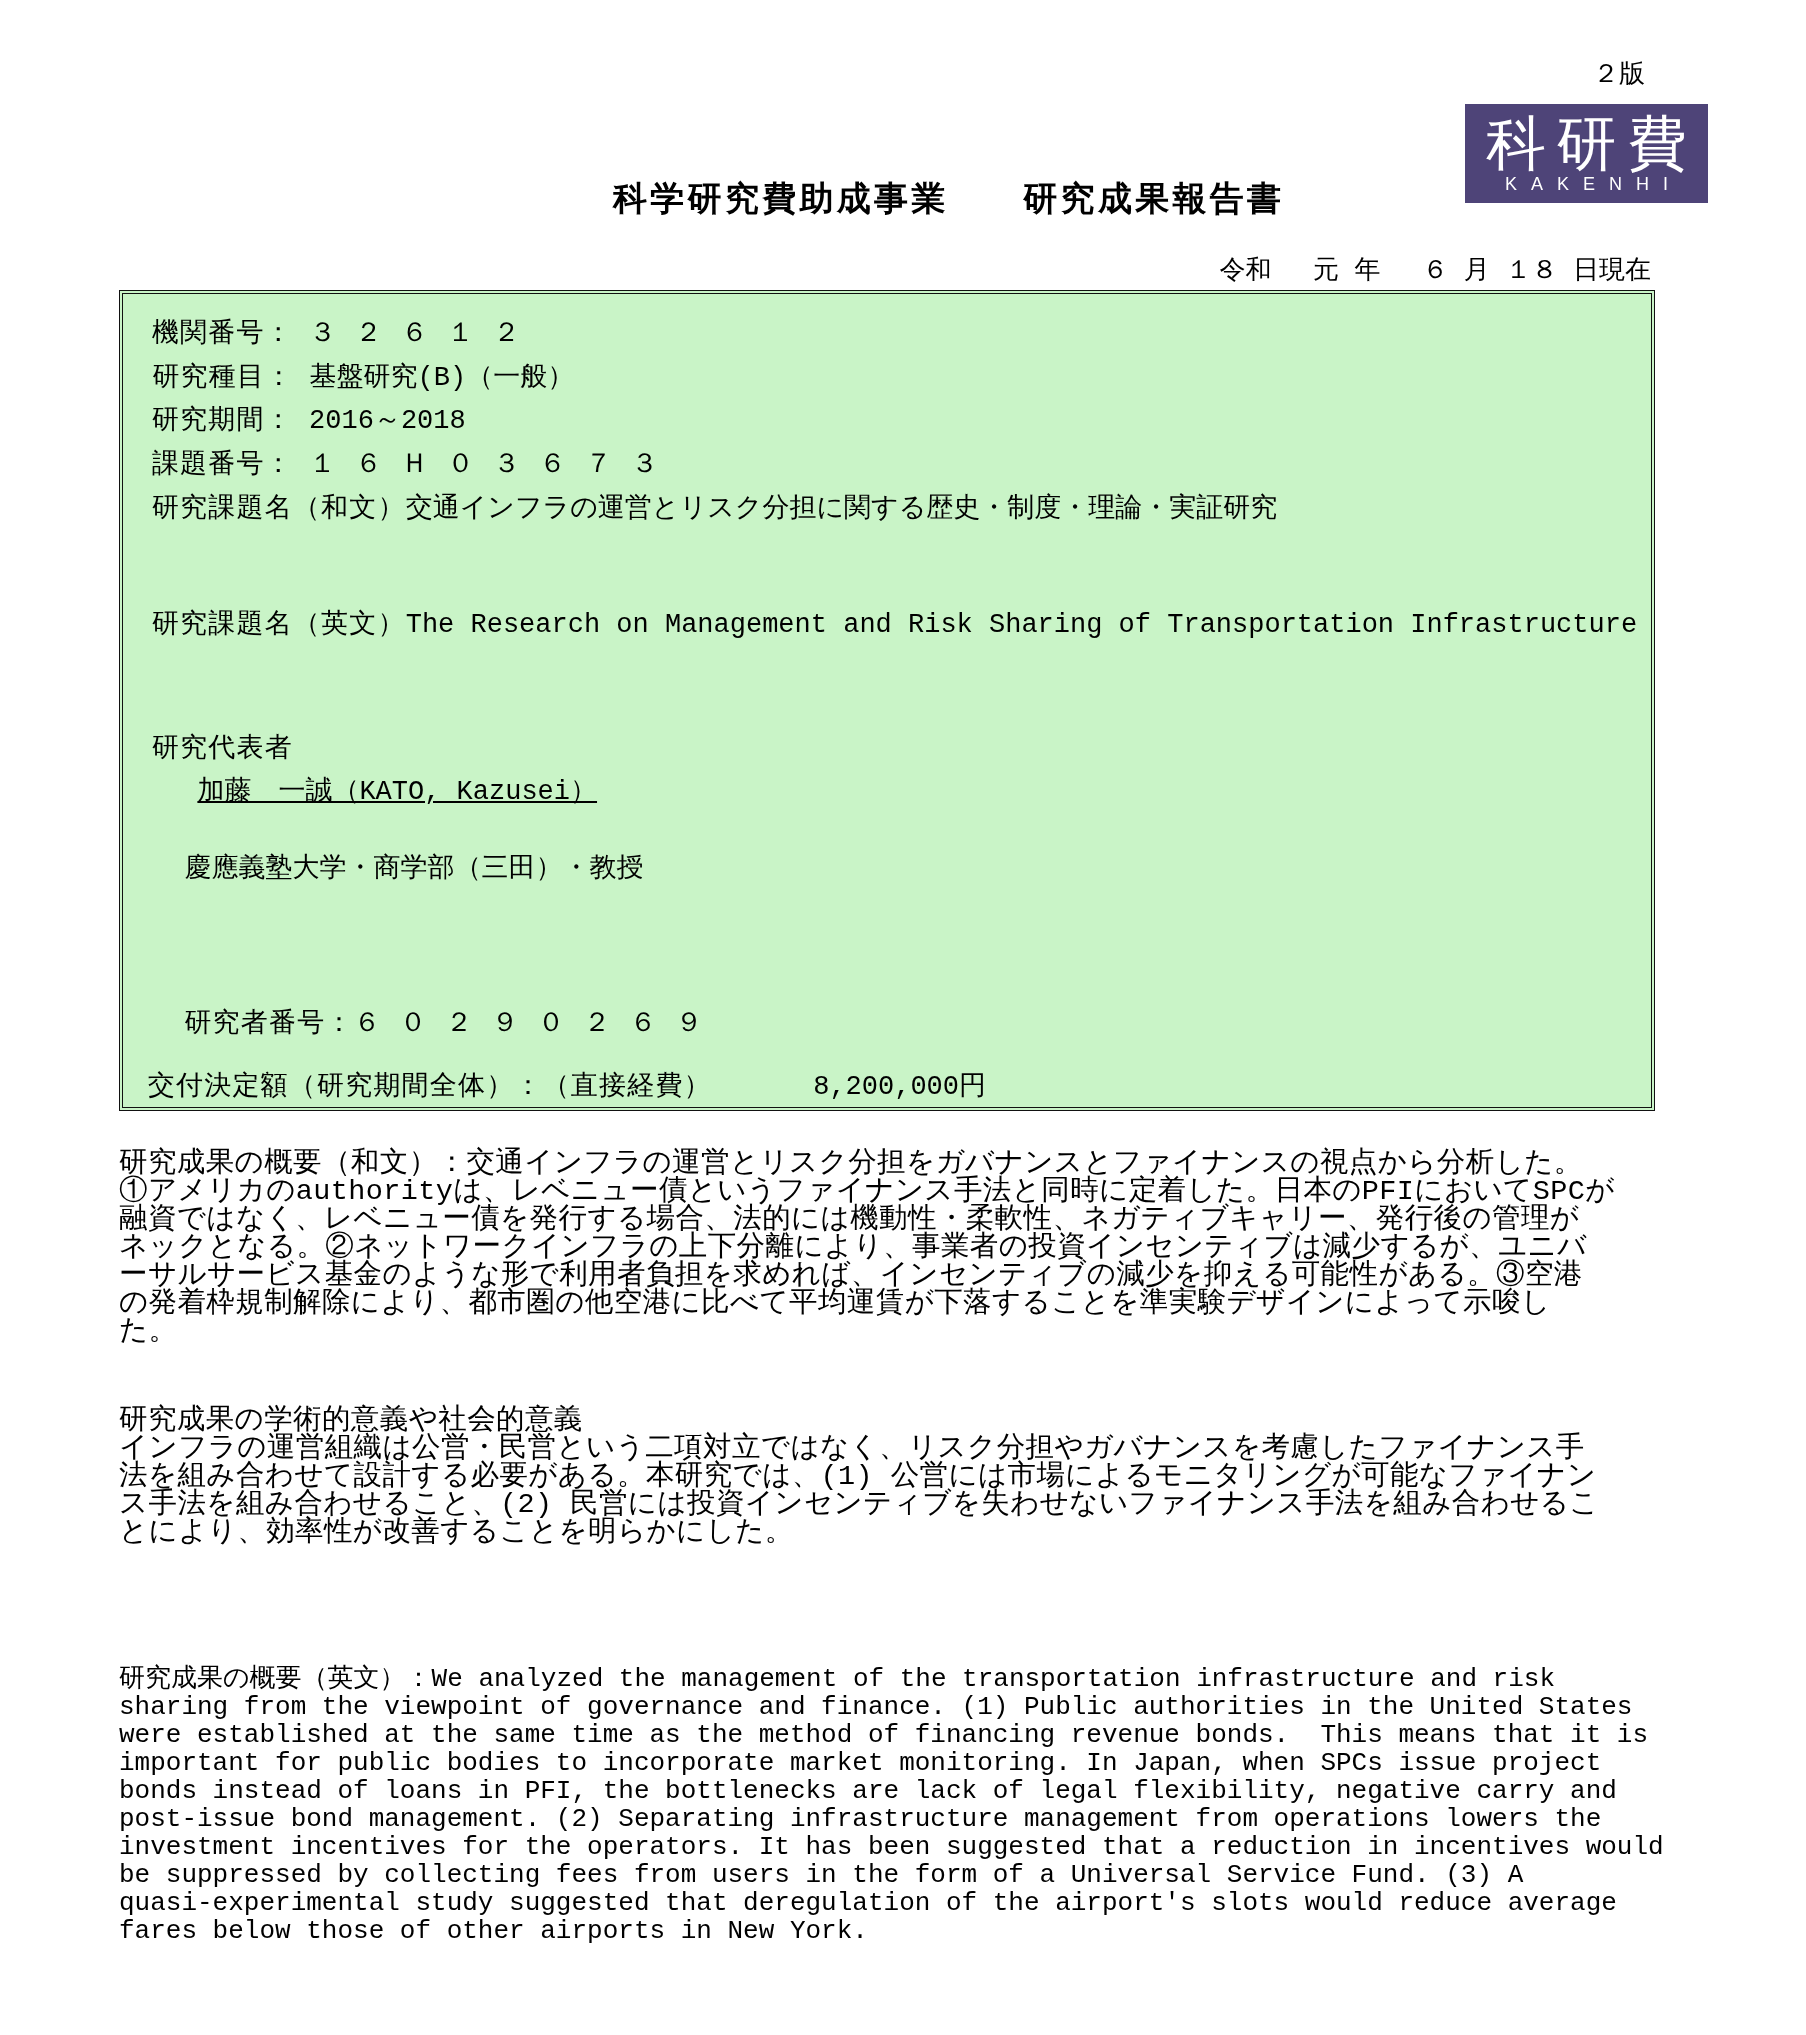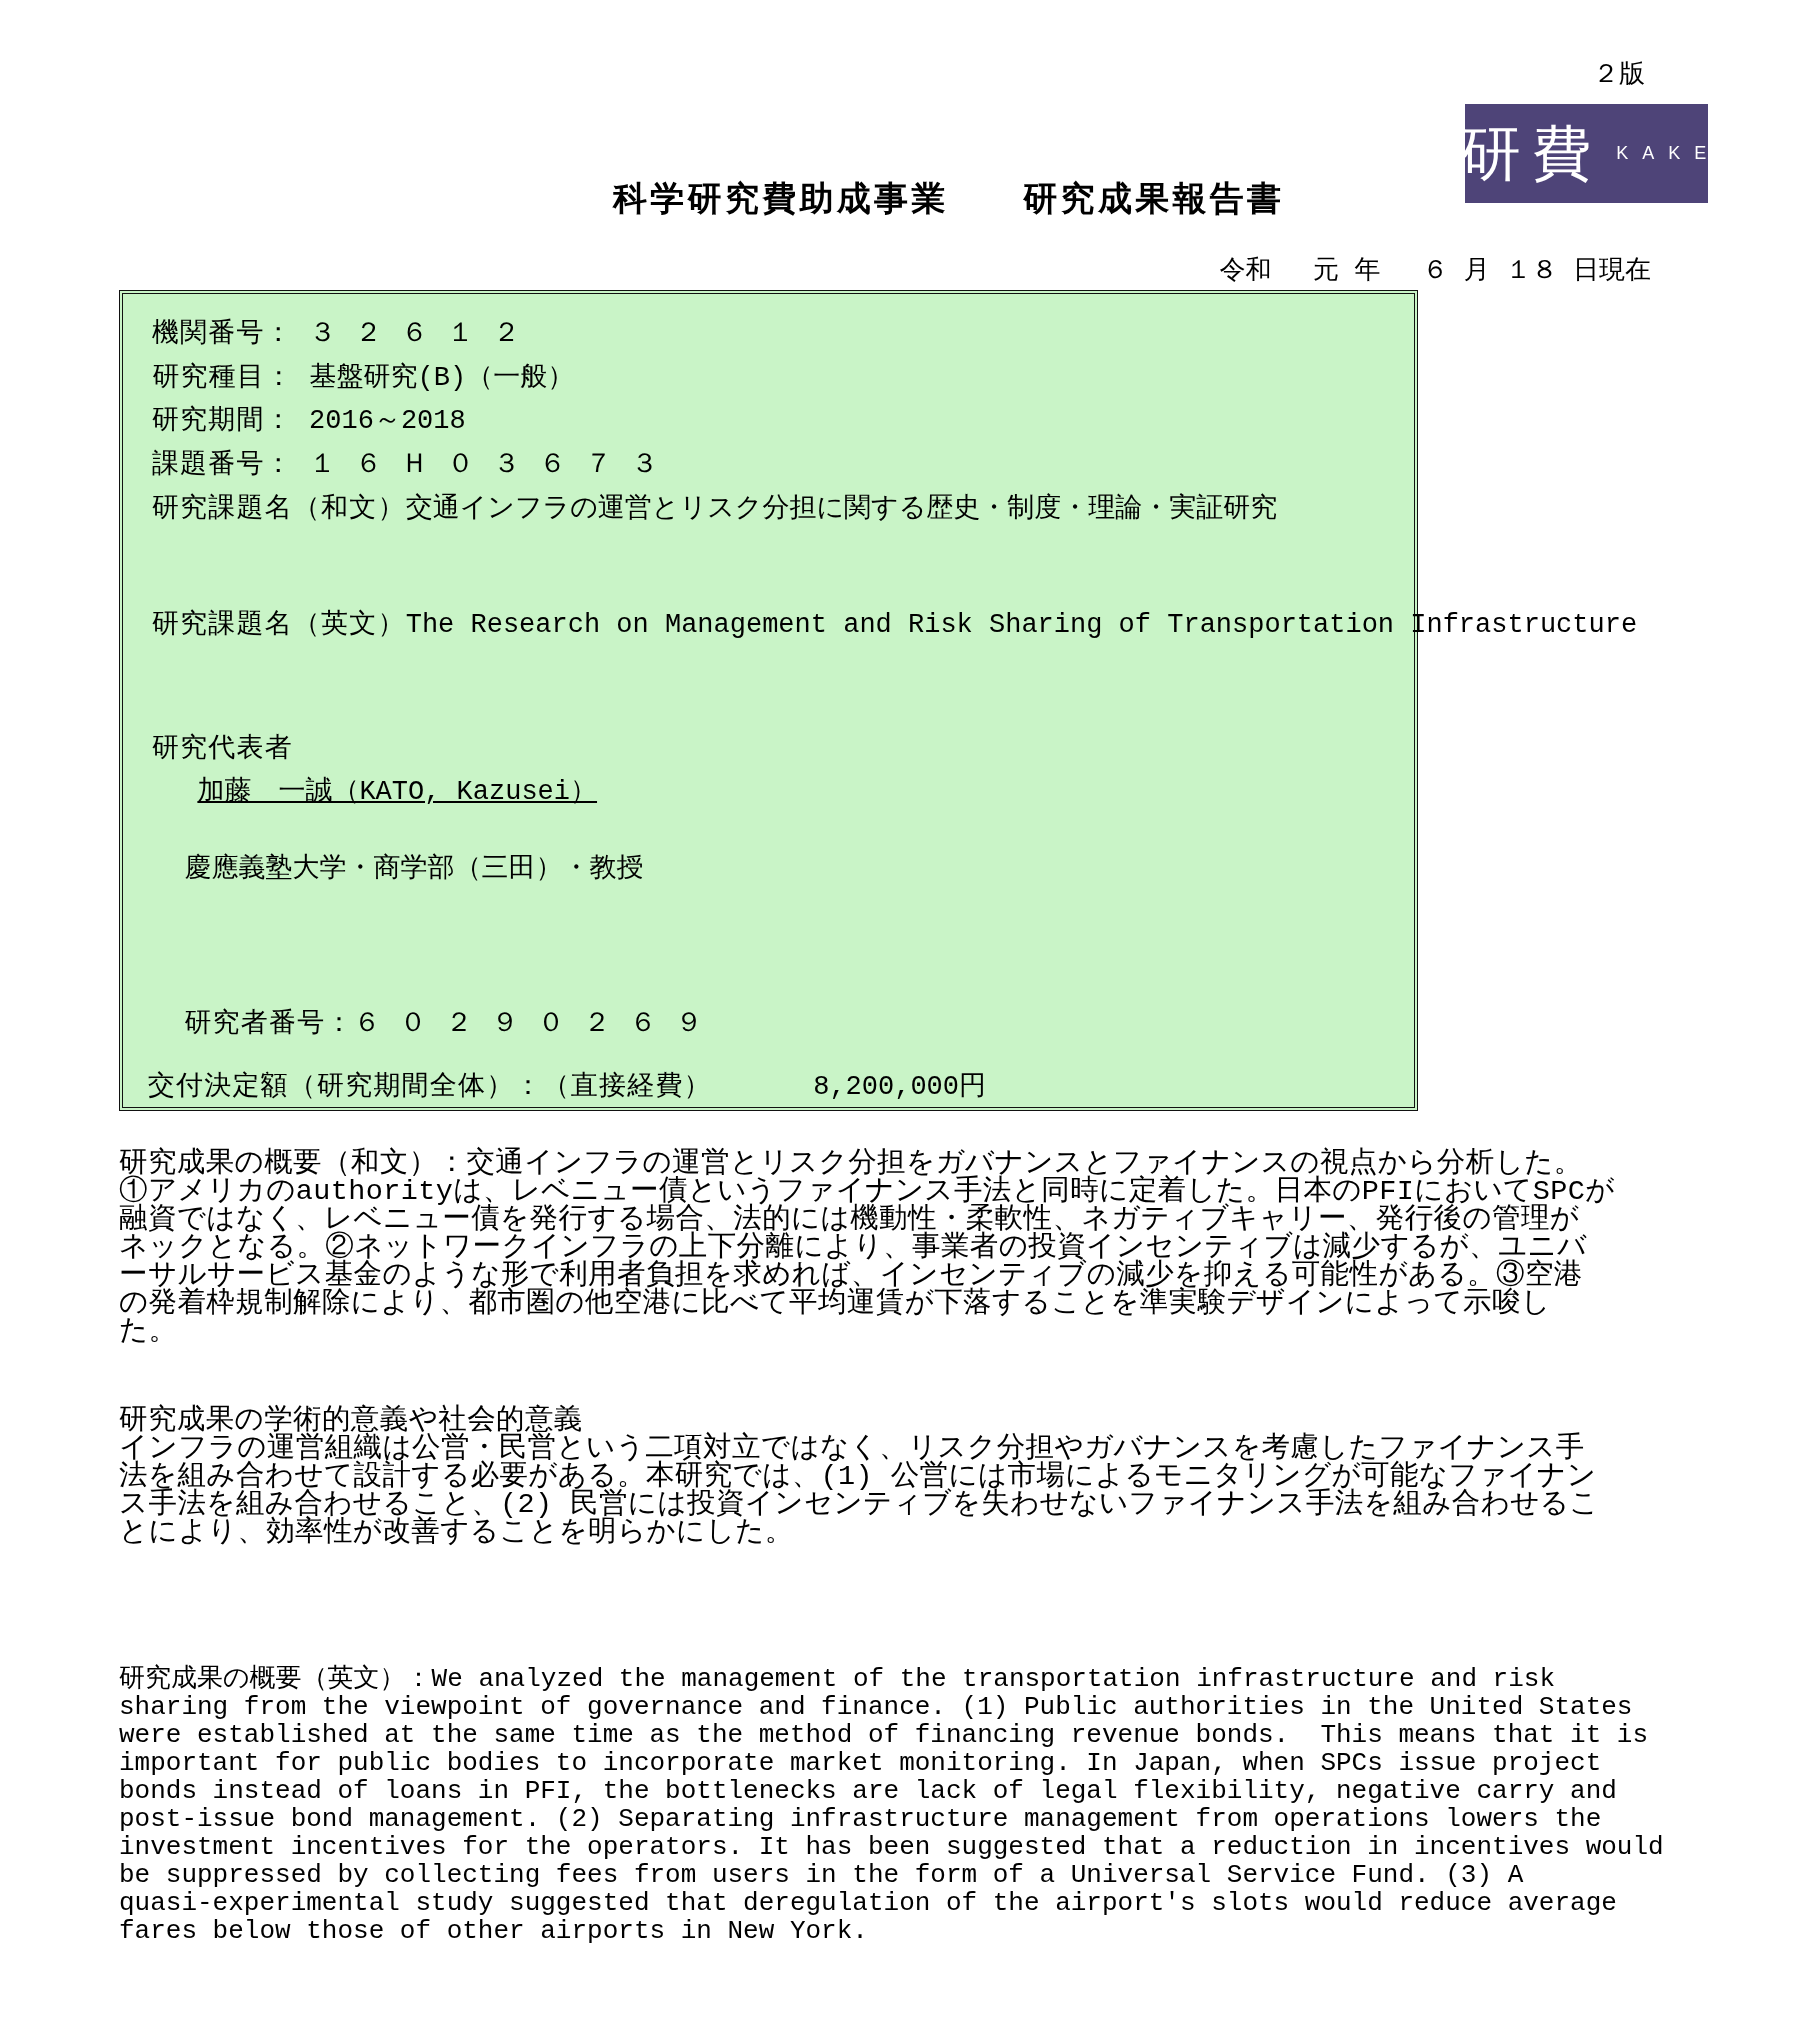--- a/index.html
+++ b/index.html
@@ -18,38 +18,38 @@
   
   .mincho{font-family:"Liberation Mono","DejaVu Serif",serif;}
   .mono{font-family:"Liberation Mono",monospace;}
 
   .edition{font-size:26px;font-family:Liberation Sans, sans-serif;}
   .form-line{font-size:27px;letter-spacing:2.4px;font-weight:600;}
   .page-title{font-size:34px;letter-spacing:3.3px;text-align:right;}
   .date-line{font-size:26px;font-family:"Liberation Mono","DejaVu Serif",serif;}
 
   .logo{
-    display:flex;flex-direction:row;align-items:center;justify-content:center;
+    display:flex;flex-direction:column;align-items:center;justify-content:center;
     width:243px;height:99px;
   }
   .logo-kanji{
     color:#fff;font-size:60px;line-height:61px;letter-spacing:10.6px;
     font-family:"DejaVu Sans","Liberation Sans",sans-serif;font-weight:500;
     text-indent:10.6px; 
     white-space:nowrap;
   }
   .logo-roman{
     color:#fff;font-size:18px;line-height:21px;letter-spacing:14px;
     font-family:Liberation Sans, sans-serif;
     text-indent:14px;
     white-space:nowrap;
   }
 
   .info-box{
-    width:1299px;height:821px;
+    width:1536px;height:821px;
     border:0.8px solid #111;
     box-sizing:border-box;
     padding:2.4px;
   }
   .info-box-inner{
     position:relative;
     width:100%;height:100%;
     border:0.8px solid #111;
     box-sizing:border-box;
   }

